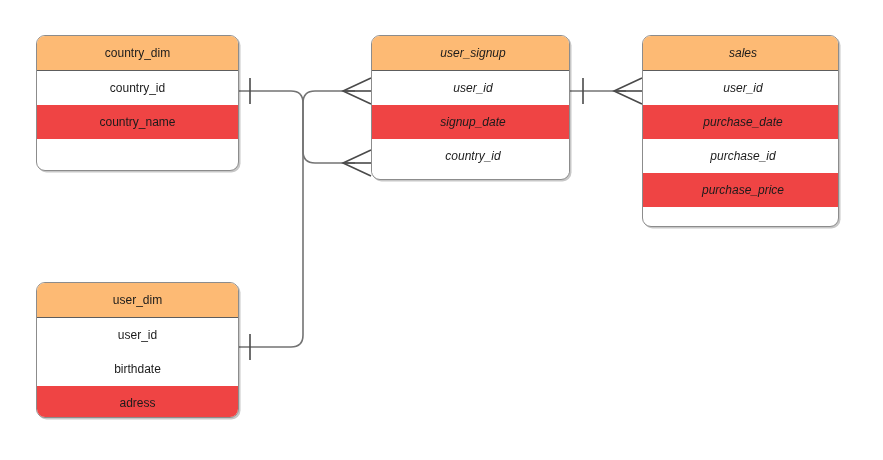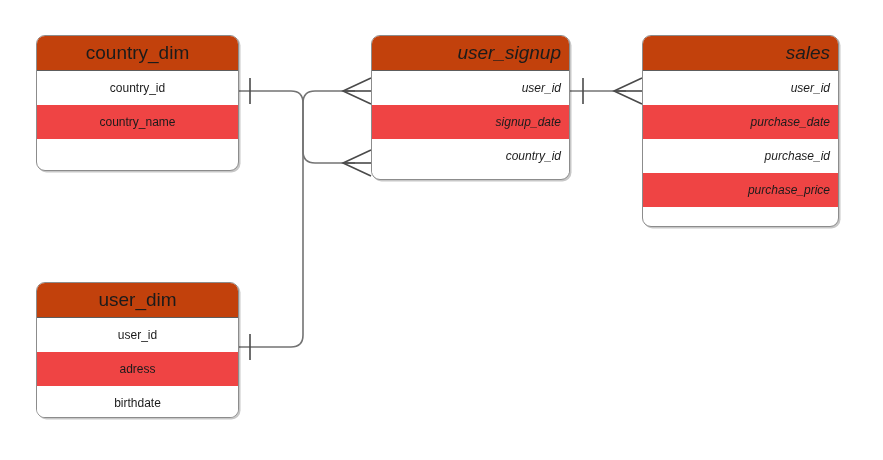--- a/index.html
+++ b/index.html
@@ -36,23 +36,23 @@
     border: 1px solid #8c8c8c;
     border-radius: 9px;
     background: #ffffff;
     overflow: hidden;
     box-shadow: 1.5px 1.5px 0 rgba(0,0,0,0.22);
   }
   .entity-header {
     box-sizing: border-box;
     height: 35px;
     line-height: 34px;
-    background: #c2410c;
+    background: #fdba74;
     border-bottom: 1.6px solid #5d5d5d;
-    font-size: 19px;
+    font-size: 12px;
     color: #1b1b1b;
     white-space: nowrap;
     overflow: hidden;
   }
   .attr {
     box-sizing: border-box;
     height: 34px;
     line-height: 34px;
     font-size: 12px;
     color: #1b1b1b;
@@ -64,21 +64,21 @@
 
   
   .style-centered .entity-header,
   .style-centered .attr {
     text-align: center;
     padding: 0 8px;
   }
   
   .style-italic .entity-header,
   .style-italic .attr {
-    text-align: right;
+    text-align: center;
     font-style: italic;
     padding-left: 13px;
     padding-right: 8px;
   }
 </style>
 </head>
 <body>
 
 <div id="canvas">
 
@@ -151,17 +151,17 @@
     <div class="entity-header">sales</div>
     <div class="attr">user_id</div>
     <div class="attr alt">purchase_date</div>
     <div class="attr">purchase_id</div>
     <div class="attr alt">purchase_price</div>
   </div>
 
   <div class="entity style-centered" style="left:36px; top:282px; width:203px; height:136px;">
     <div class="entity-header">user_dim</div>
     <div class="attr">user_id</div>
+    <div class="attr">birthdate</div>
     <div class="attr alt">adress</div>
-    <div class="attr">birthdate</div>
   </div>
 
 </div>
 
 </body></html>

